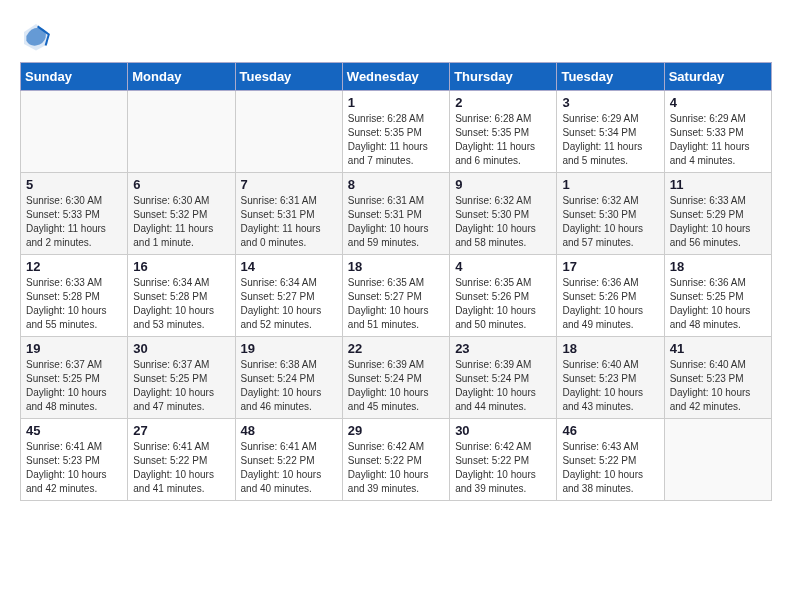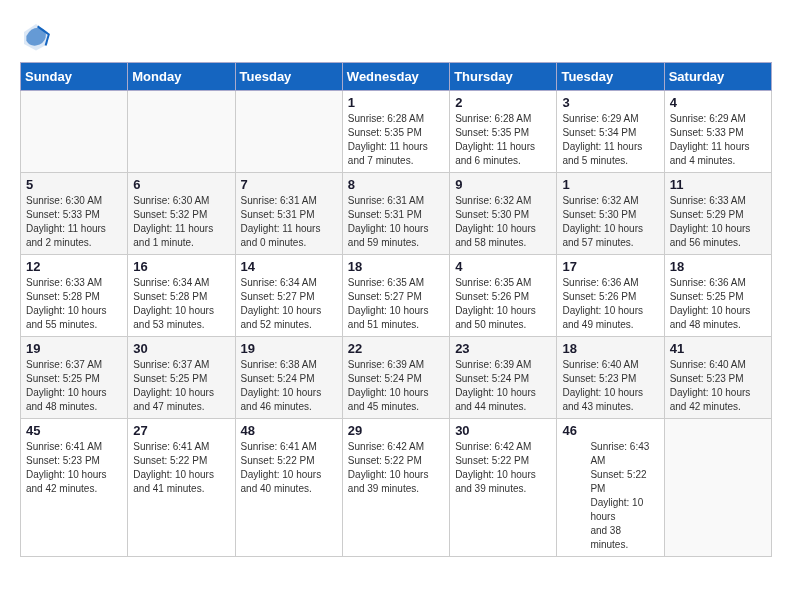--- a/index.html
+++ b/index.html
@@ -346,21 +346,21 @@
         </td>
         <td>
           <span class="day-num">30</span>
           <div class="day-detail" style="white-space: pre-line;">Sunrise: 6:42 AM
 Sunset: 5:22 PM
 Daylight: 10 hours
 and 39 minutes.</div>
         </td>
         <td>
           <span class="day-num">46</span>
-          <div class="day-detail" style="white-space: pre-line; margin-left: 28px;">Sunrise: 6:43 AM
+          <div class="day-detail" style="white-space: pre-line;">Sunrise: 6:43 AM
 Sunset: 5:22 PM
 Daylight: 10 hours
 and 38 minutes.</div>
         </td>
         <td class="empty-cell"></td>
       </tr>
     </tbody>
 </table>
 
 </body></html>

